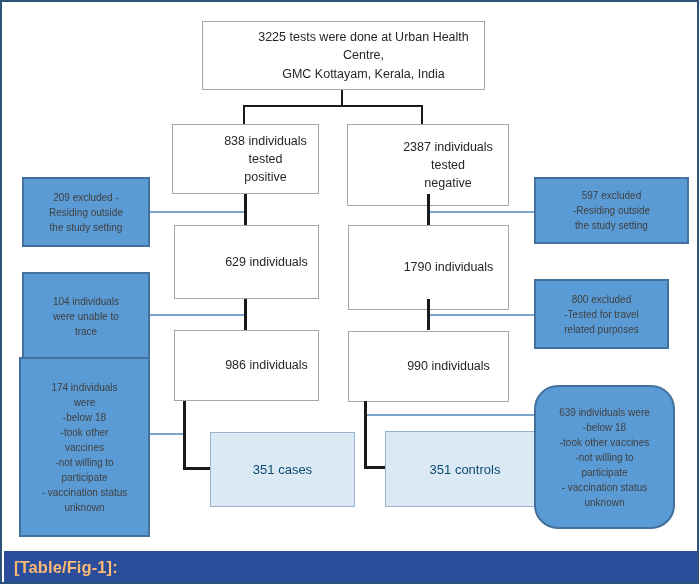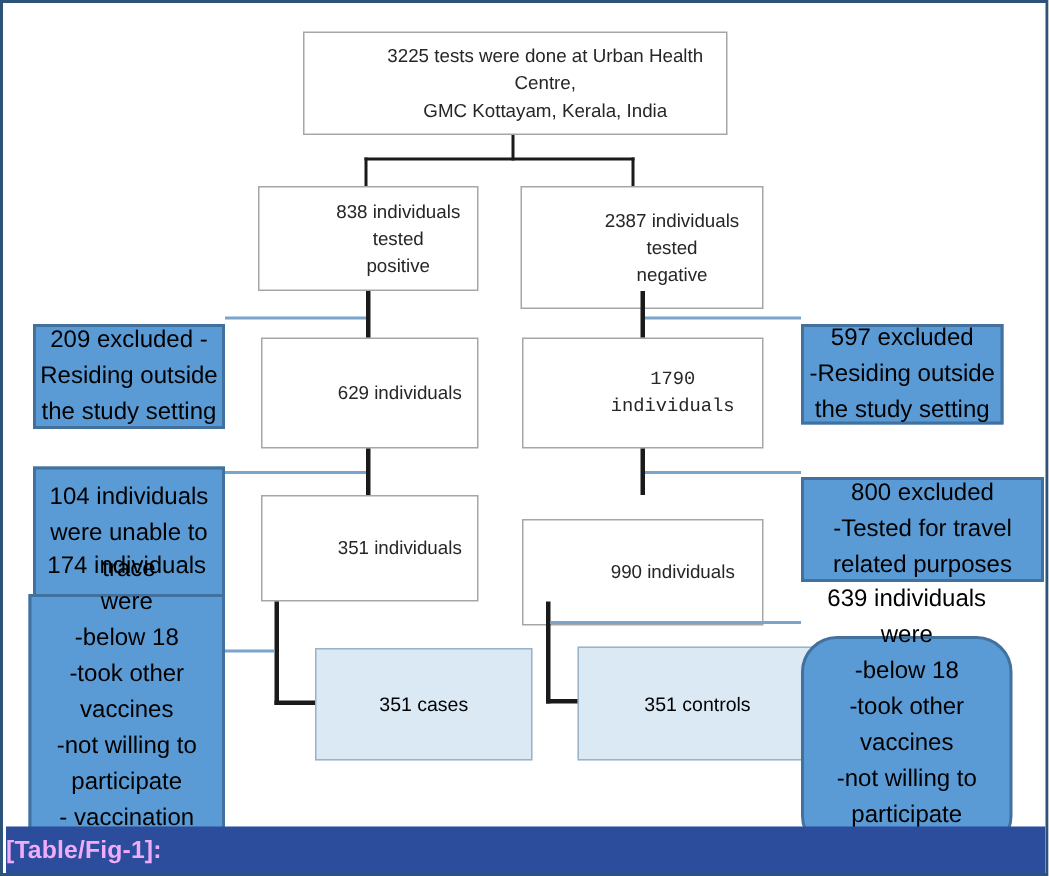--- a/index.html
+++ b/index.html
@@ -10,57 +10,57 @@
   .node{
     position:absolute;box-sizing:border-box;display:flex;align-items:center;justify-content:center;
     text-align:center;white-space:pre-line;
   }
   .wbox{
     background:#ffffff;border:1px solid var(--main-border,#a6a6a6);
     color:#262626;font-size:12.5px;line-height:1.45;padding-left:40px;
   }
   .bbox{
     background:var(--exclusion-fill,#5b9bd5);border:2px solid var(--exclusion-border,#41719c);
-    color:#000000;font-size:16px;line-height:1.5;margin-top:39px;
+    color:#404040;font-size:10px;line-height:1.5;
   }
   .rbox{
     background:var(--result-fill,#dbe9f5);border:1px solid var(--result-border,#9ab2c9);
-    color:#000000;font-size:13px;
+    color:#0c4a6e;font-size:13px;
   }
   .ck{position:absolute;background:var(--connector-black,#1a1a1a);}
   .cb{position:absolute;background:var(--connector-blue,#7ba4cc);}
   .caption{
     position:absolute;left:2px;top:549px;width:693px;height:32px;
-    background:var(--caption-bg,#2b4d9c);color:#f0abfc;
-    display:flex;align-items:center;box-sizing:border-box;
+    background:var(--caption-bg,#2b4d9c);color:#fdba74;
+    display:flex;align-items:center;padding-left:10px;box-sizing:border-box;
     font-size:16.5px;letter-spacing:0.1px;
   }
   .caption b{margin-right:6px;}
 </style>
 </head>
 <body>
 
 <div class="figure">
 
   <div class="node wbox" style="left:200px;top:19px;width:283px;height:69px;">3225 tests were done at Urban Health Centre,
 GMC Kottayam, Kerala, India</div>
 
   <div class="node wbox" style="left:170px;top:122px;width:147px;height:70px;">838 individuals tested
 positive</div>
 
   <div class="node wbox" style="left:345px;top:122px;width:162px;height:82px;">2387 individuals tested
 negative</div>
 
   <div class="node wbox" style="left:172px;top:223px;width:145px;height:74px;">629 individuals</div>
 
-  <div class="node wbox" style="left:346px;top:223px;width:161px;height:74px;font-family:Liberation Mono, monospace;">1790 individuals</div>
+  <div class="node wbox" style="left:346px;top:223px;width:161px;height:85px;">1790 individuals</div>
 
-  <div class="node wbox" style="left:172px;top:328px;width:145px;height:71px;">351 individuals</div>
+  <div class="node wbox" style="left:172px;top:328px;width:145px;height:71px;">986 individuals</div>
 
-  <div class="node wbox" style="left:346px;top:344px;width:161px;height:71px;">990 individuals</div>
+  <div class="node wbox" style="left:346px;top:329px;width:161px;height:71px;">990 individuals</div>
 
   <div class="node rbox" style="left:208px;top:430px;width:145px;height:75px;">351 cases</div>
 
   <div class="node rbox" style="left:383px;top:429px;width:160px;height:76px;">351 controls</div>
 
   <div class="node bbox" style="left:20px;top:175px;width:128px;height:70px;">209 excluded -
 Residing outside
 the study setting</div>
 
   <div class="node bbox" style="left:20px;top:270px;width:128px;height:89px;">104 individuals
@@ -70,25 +70,25 @@
   <div class="node bbox" style="left:17px;top:355px;width:131px;height:180px;">174 individuals
 were
 -below 18
 -took other
 vaccines
 -not willing to
 participate
 - vaccination status
 unknown</div>
 
-  <div class="node bbox" style="left:532px;top:175px;width:135px;height:67px;">597 excluded
+  <div class="node bbox" style="left:532px;top:175px;width:155px;height:67px;">597 excluded
 -Residing outside
 the study setting</div>
 
-  <div class="node bbox" style="left:532px;top:277px;width:162px;height:70px;">800 excluded
+  <div class="node bbox" style="left:532px;top:277px;width:135px;height:70px;">800 excluded
 -Tested for travel
 related purposes</div>
 
   <div class="node bbox" style="left:532px;top:383px;width:141px;height:144px;border-radius:24px;">639 individuals were
 -below 18
 -took other vaccines
 -not willing to
 participate
 - vaccination status
 unknown</div>

